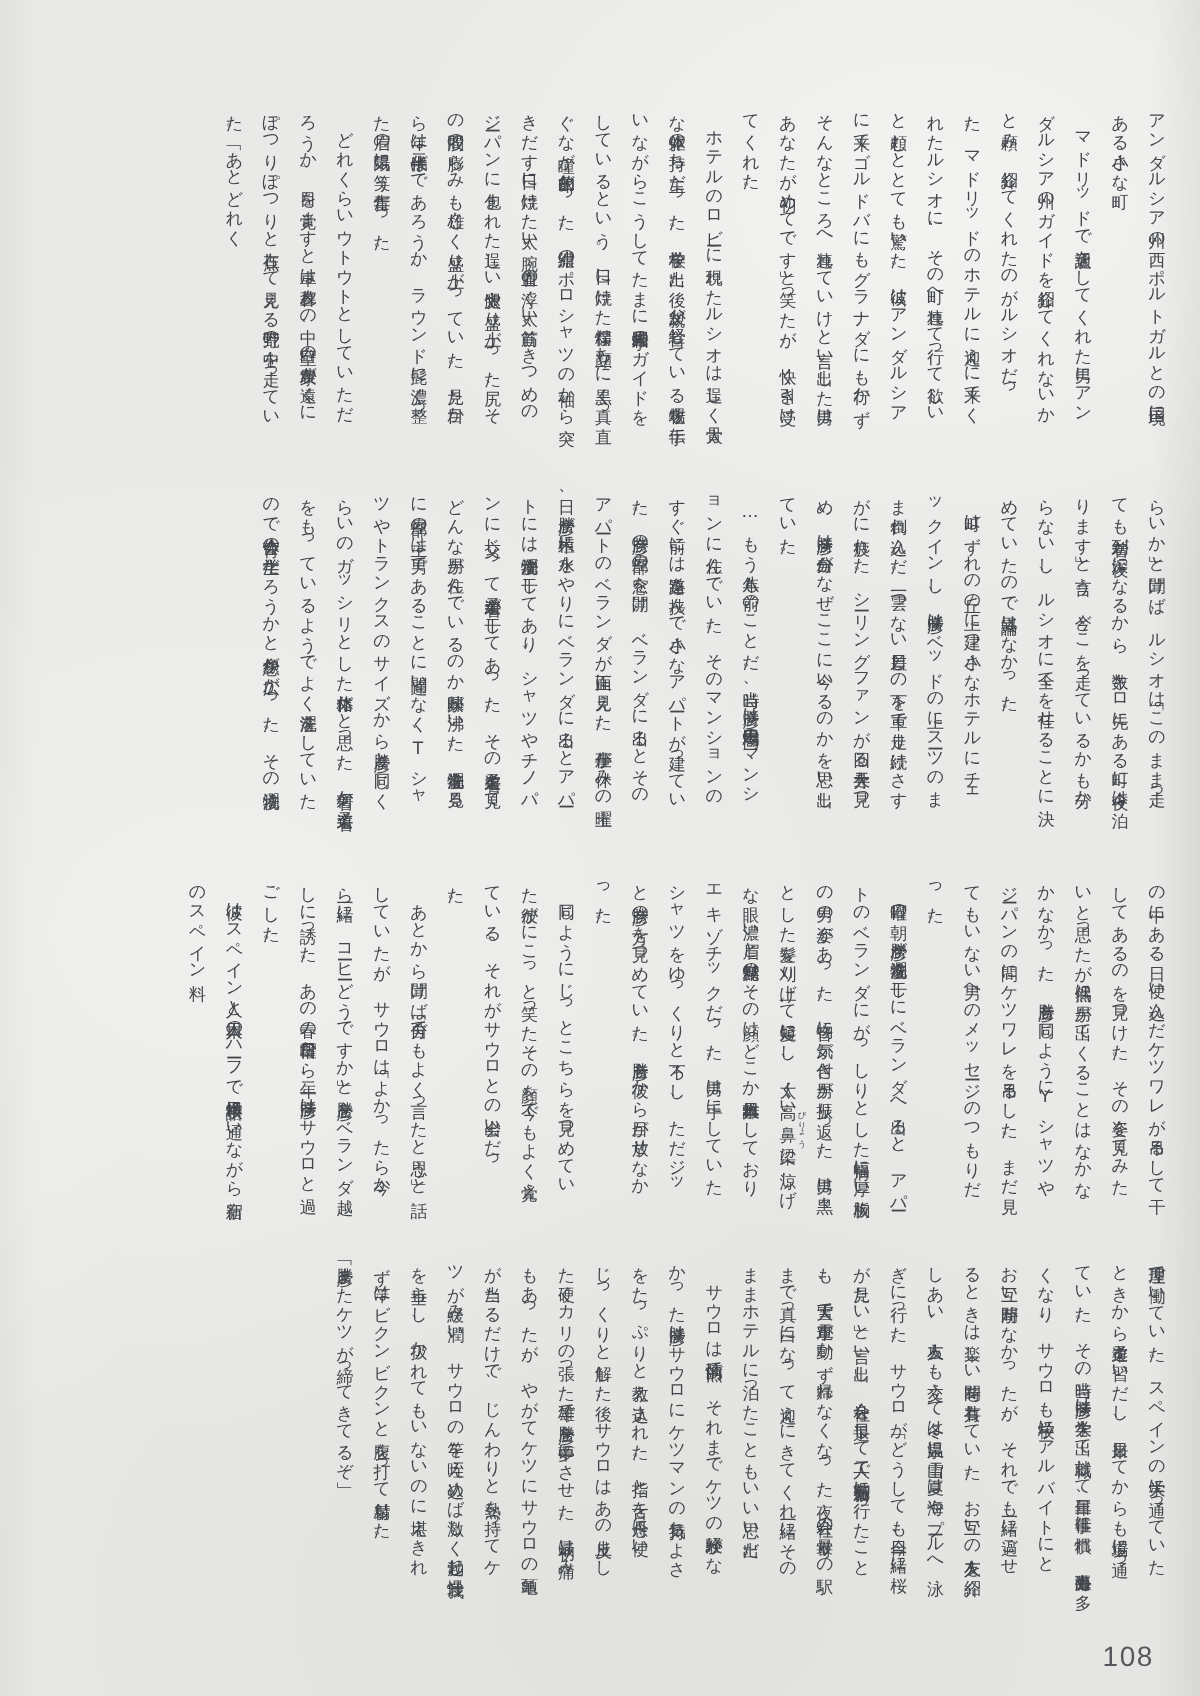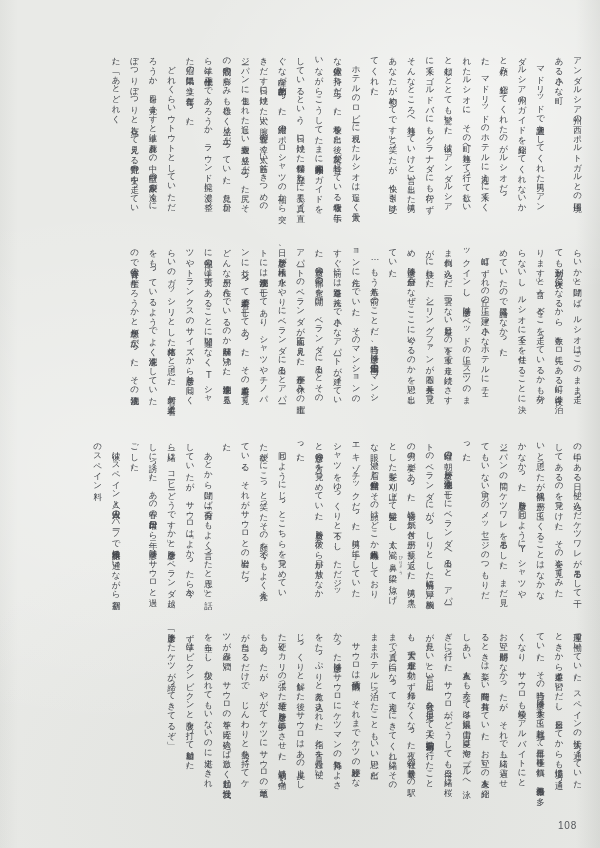--- a/index.html
+++ b/index.html
@@ -42,21 +42,21 @@
   .band-4 { top: 627px; }
   ruby rt {
     font-size: 4.2px;
     letter-spacing: 0;
     color: var(--ink, #42454b);
   }
   .page-number {
     position: absolute;
     top: 820px;
     right: 23px;
-    font-size: 10px;
+    font-size: 14px;
     letter-spacing: 0.8px;
     color: var(--page-number-color, #54575b);
     font-family: "Liberation Sans", sans-serif;
   }
 </style>
 </head>
 <body>
 
 <div class="page">
   <section class="band band-1">

